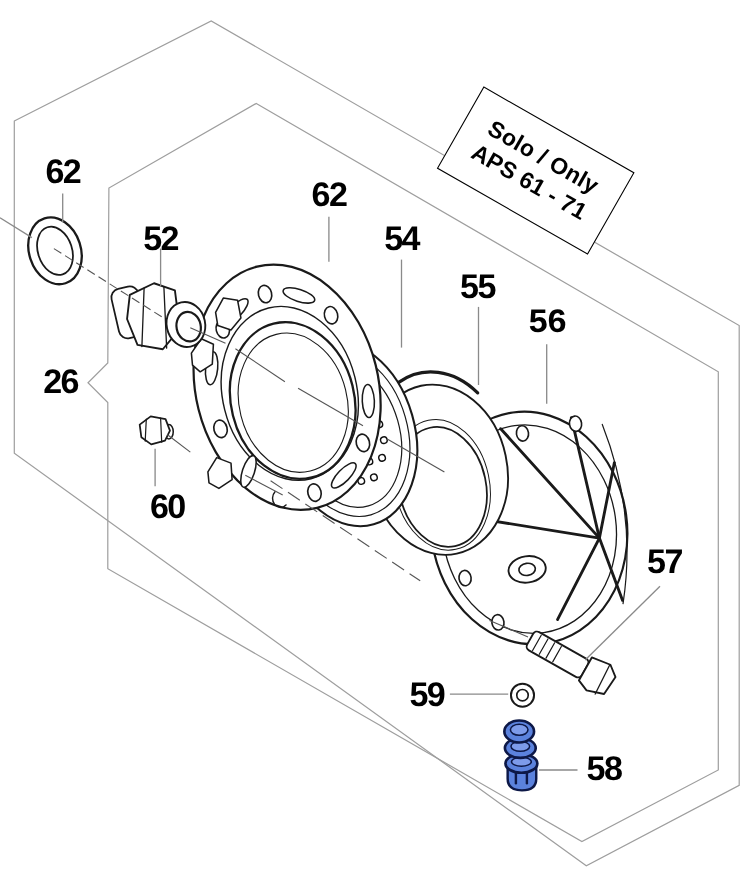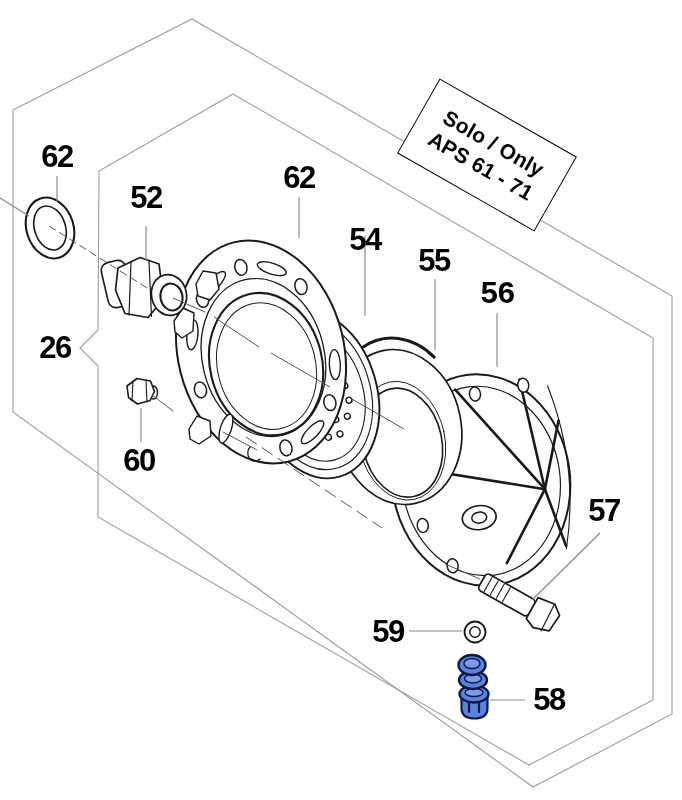--- a/index.html
+++ b/index.html
@@ -221,24 +221,24 @@
       <path class="leader" d="M141 408 L141 442"></path>
     </g>
   </svg>
 
   <div class="note-box">
     <span>Solo / Only</span>
     <span>APS 61 - 71</span>
   </div>
 
   <div class="part-label" style="left:57px;top:156px;">62</div>
-  <div class="part-label" style="left:146px;top:197px;text-align:right;">52</div>
+  <div class="part-label" style="left:146px;top:217px;text-align:right;">52</div>
   <div class="part-label" style="left:299px;top:177px;">62</div>
-  <div class="part-label" style="left:365px;top:217px;margin-top:22px;">54</div>
+  <div class="part-label" style="left:365px;top:217px;">54</div>
   <div class="part-label" style="left:434px;top:260px;">55</div>
   <div class="part-label" style="left:497px;top:294px;font-family:Liberation Mono, monospace;">56</div>
   <div class="part-label" style="left:604px;top:510px;">57</div>
   <div class="part-label" style="left:549px;top:699px;">58</div>
   <div class="part-label" style="left:388px;top:631px;">59</div>
-  <div class="part-label" style="left:139px;top:460px;">60</div>
+  <div class="part-label" style="left:152px;top:460px;">60</div>
   <div class="part-label" style="left:55px;top:347px;">26</div>
 
 </div>
 
 </body></html>

